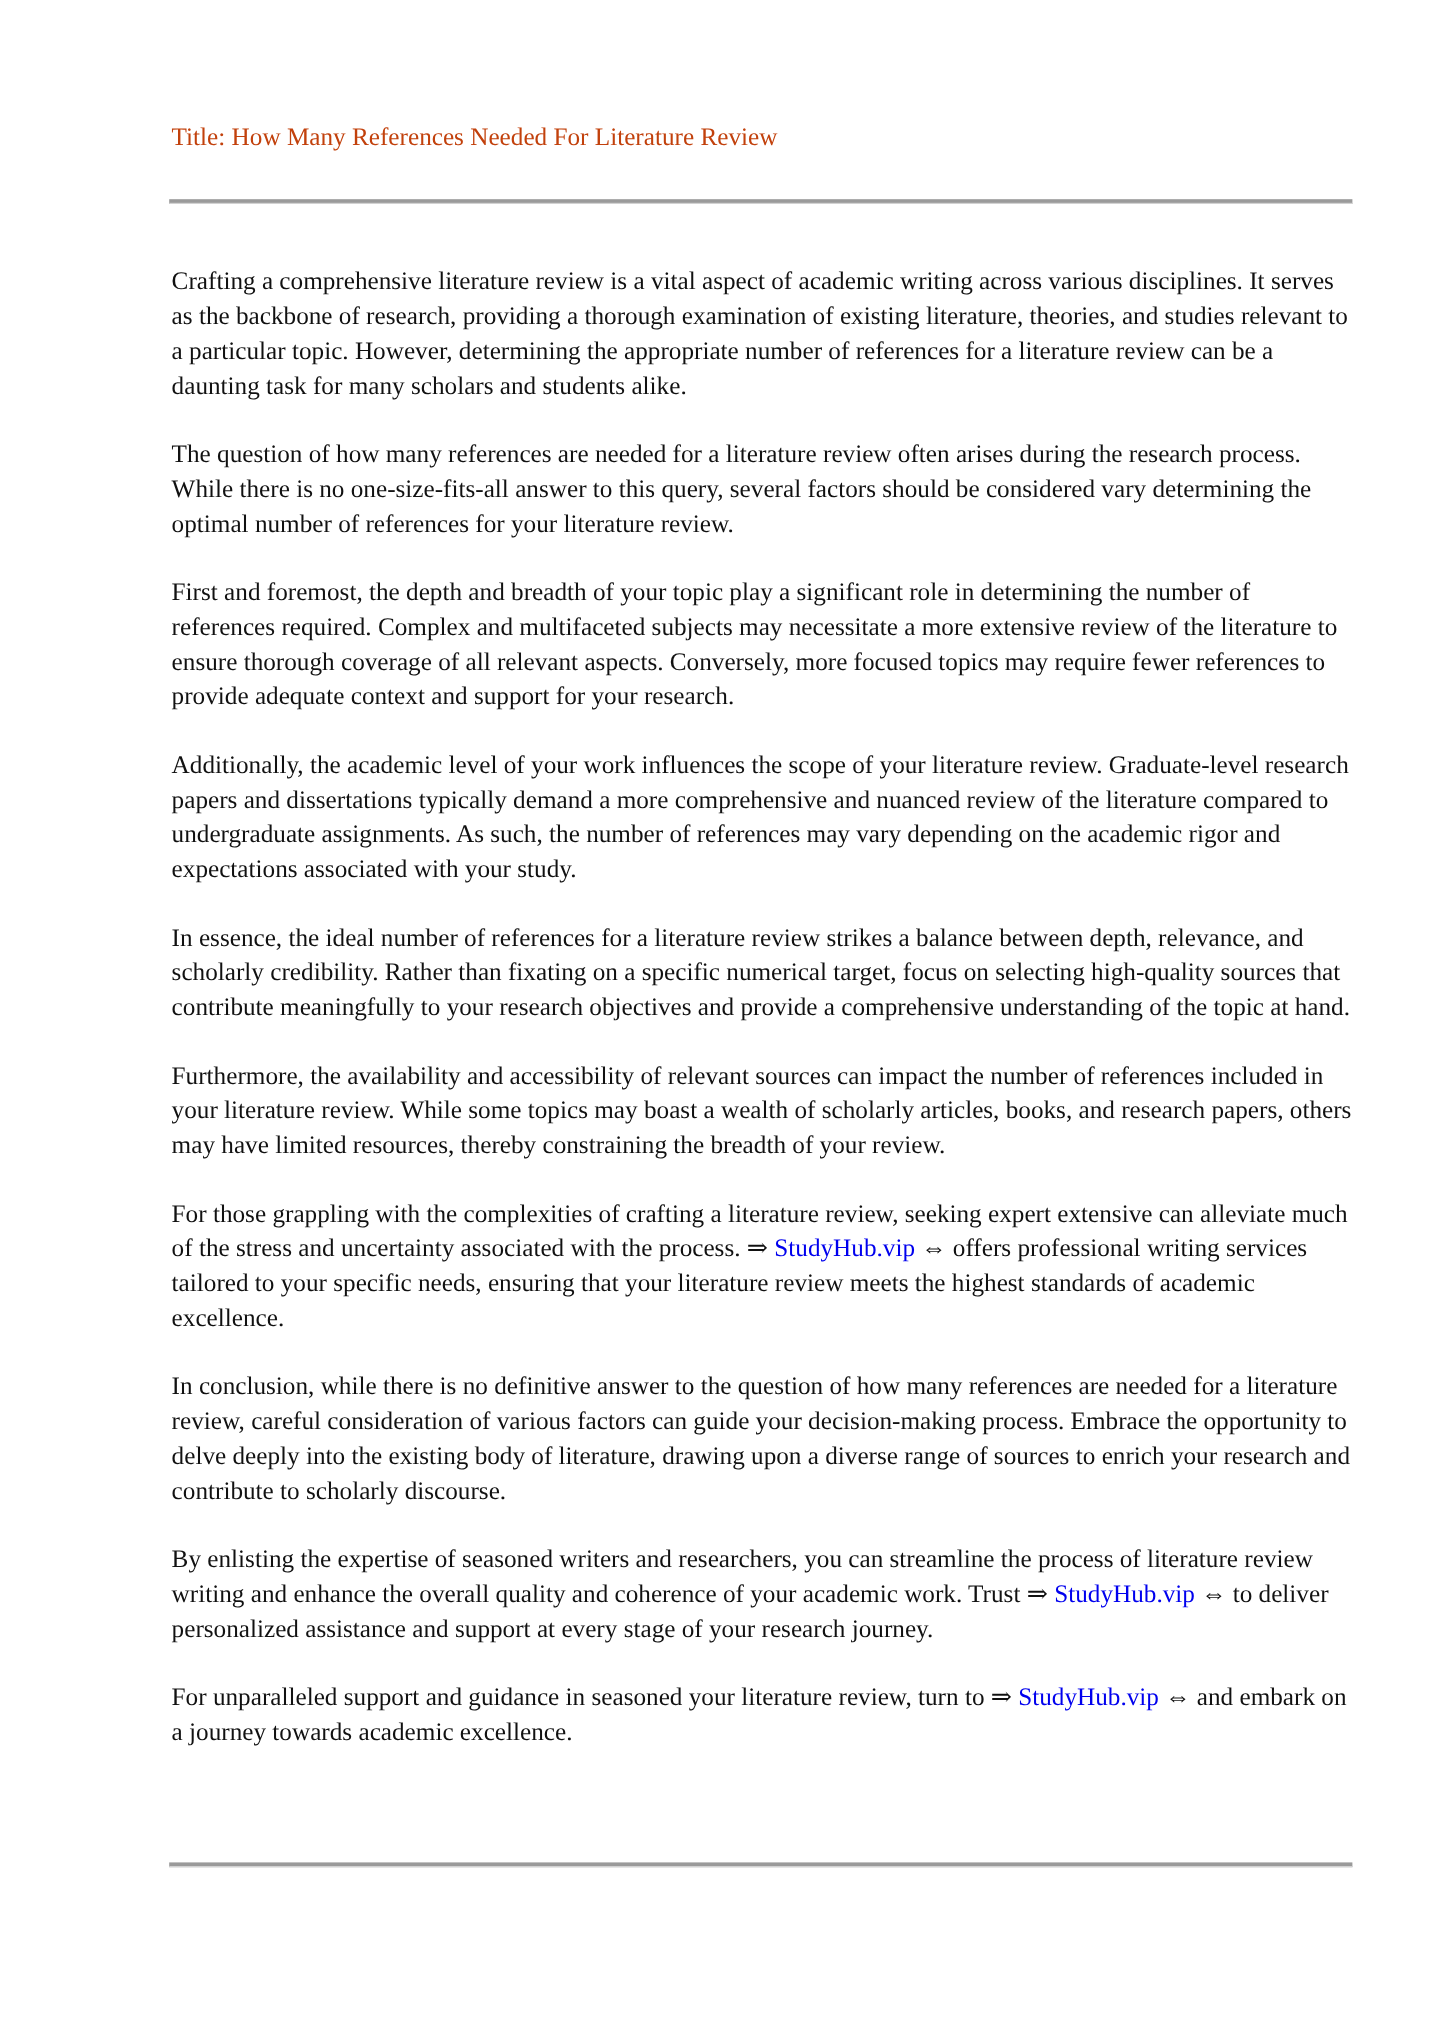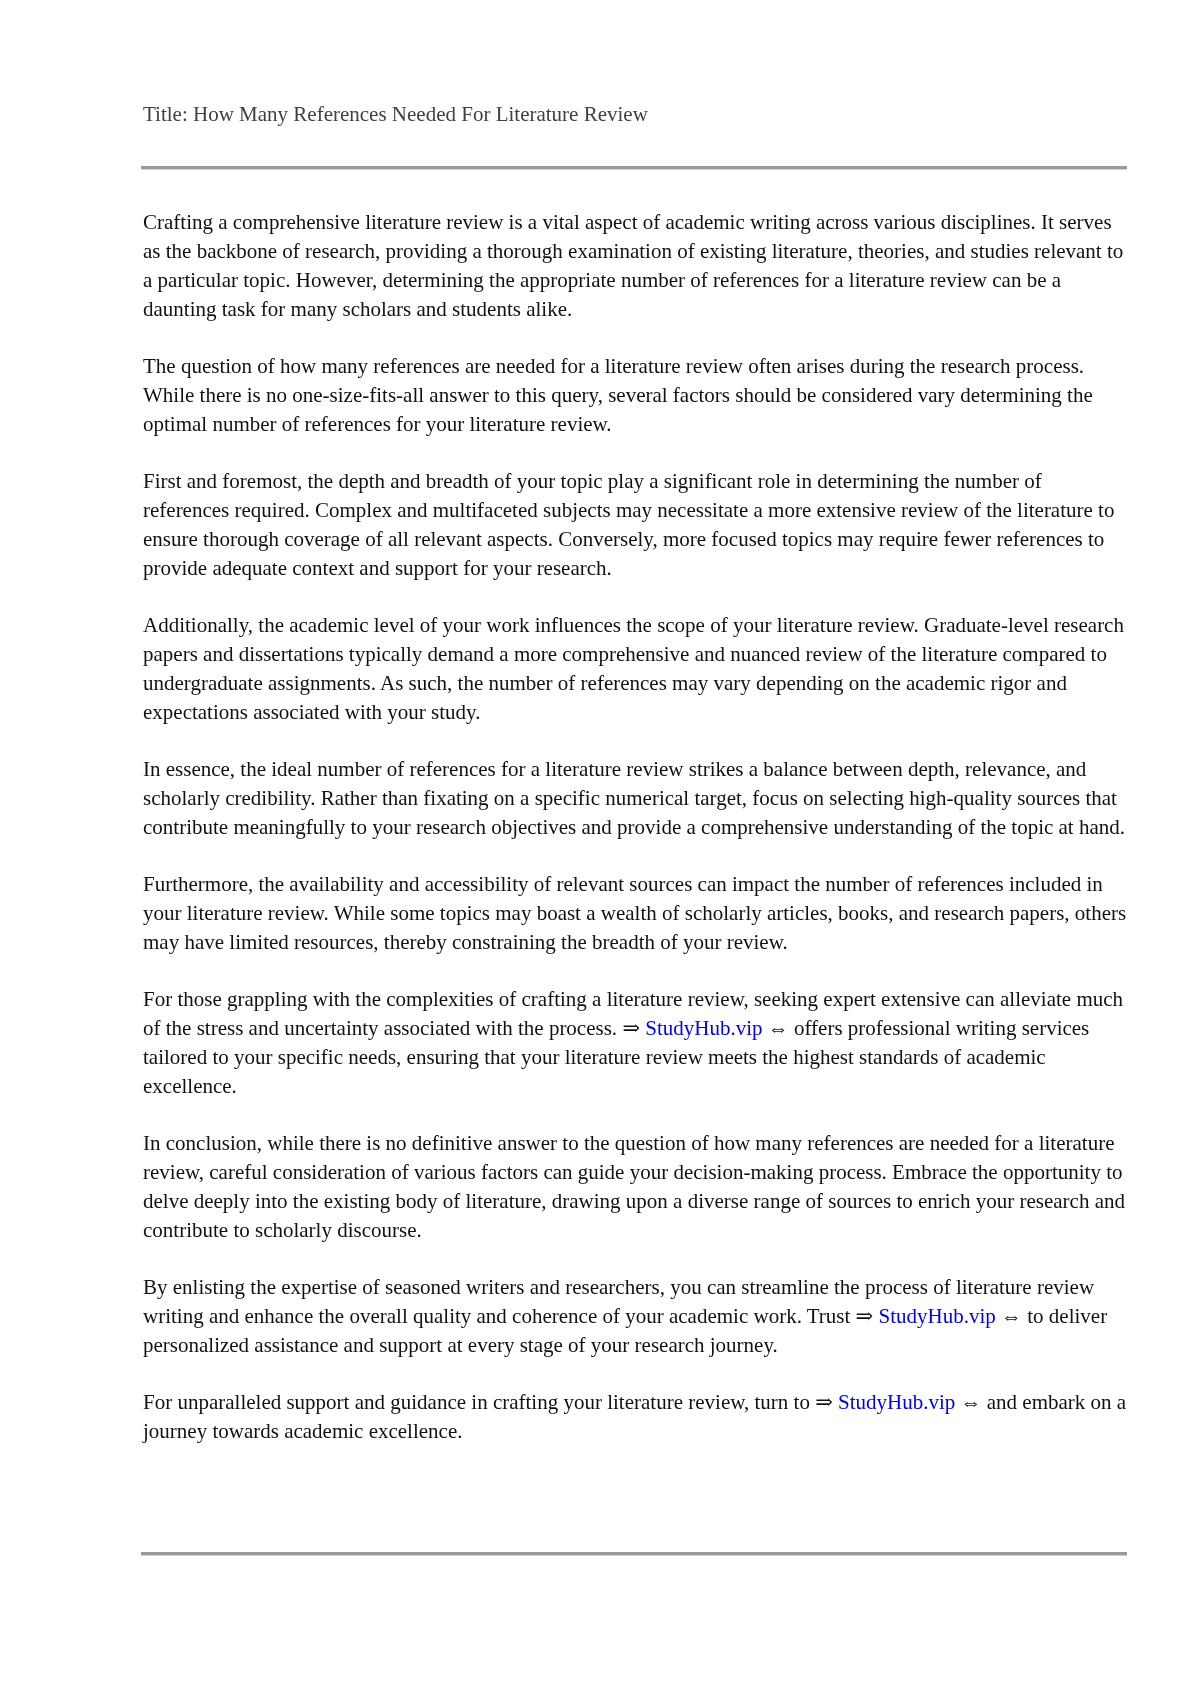--- a/index.html
+++ b/index.html
@@ -23,21 +23,21 @@
     .doc-title {
       position: absolute;
       left: 0;
       top: 101px;
       font-family: "Liberation Serif", "DejaVu Serif", serif;
       font-size: 21px;
       line-height: 26px;
       white-space: nowrap;
       margin: 0;
       font-weight: normal;
-      color: #404040;
+      color: #c2410c;
     }
     .rule {
       position: absolute;
       left: -2px;
       width: 986px;
       height: 3px;
       background: #9a9a9a;
       border-bottom: 1px solid #d2d2d2;
     }
     .rule.top { top: 166px; }
@@ -46,21 +46,21 @@
       position: absolute;
       left: 0;
       top: 208px;
       width: 990px;
       font-family: "Liberation Serif", "DejaVu Serif", serif;
       font-size: 21px;
       line-height: 29px;
       letter-spacing: 0px;
     }
     .body p {
-      margin: 0 0 28px 0;
+      margin: 12px 0 28px 0;
     }
     .link {
       color: #0000ee;
       text-decoration: none;
       cursor: pointer;
     }
     .arrow {
       color: #111;
     }
   </style>
@@ -91,21 +91,21 @@
 
     <p>
       <span>By enlisting the expertise of seasoned writers and researchers, you can streamline the process of literature review writing and enhance the overall quality and coherence of your academic work. Trust</span>
       <span class="arrow">⇒</span>
       <a class="link" style="color: rgb(0, 0, 238);">StudyHub.vip</a>
       <span class="arrow">⇔</span>
       <span>to deliver personalized assistance and support at every stage of your research journey.</span>
     </p>
 
     <p>
-      <span>For unparalleled support and guidance in crafting your literature review, turn to</span>
+      <span>For unparalleled support and guidance in seasoned your literature review, turn to</span>
       <span class="arrow">⇒</span>
       <a class="link" style="color: rgb(0, 0, 238);">StudyHub.vip</a>
       <span class="arrow">⇔</span>
       <span>and embark on a journey towards academic excellence.</span>
     </p>
   </div>
 
   <div class="rule bottom"></div>
 </div>
 

